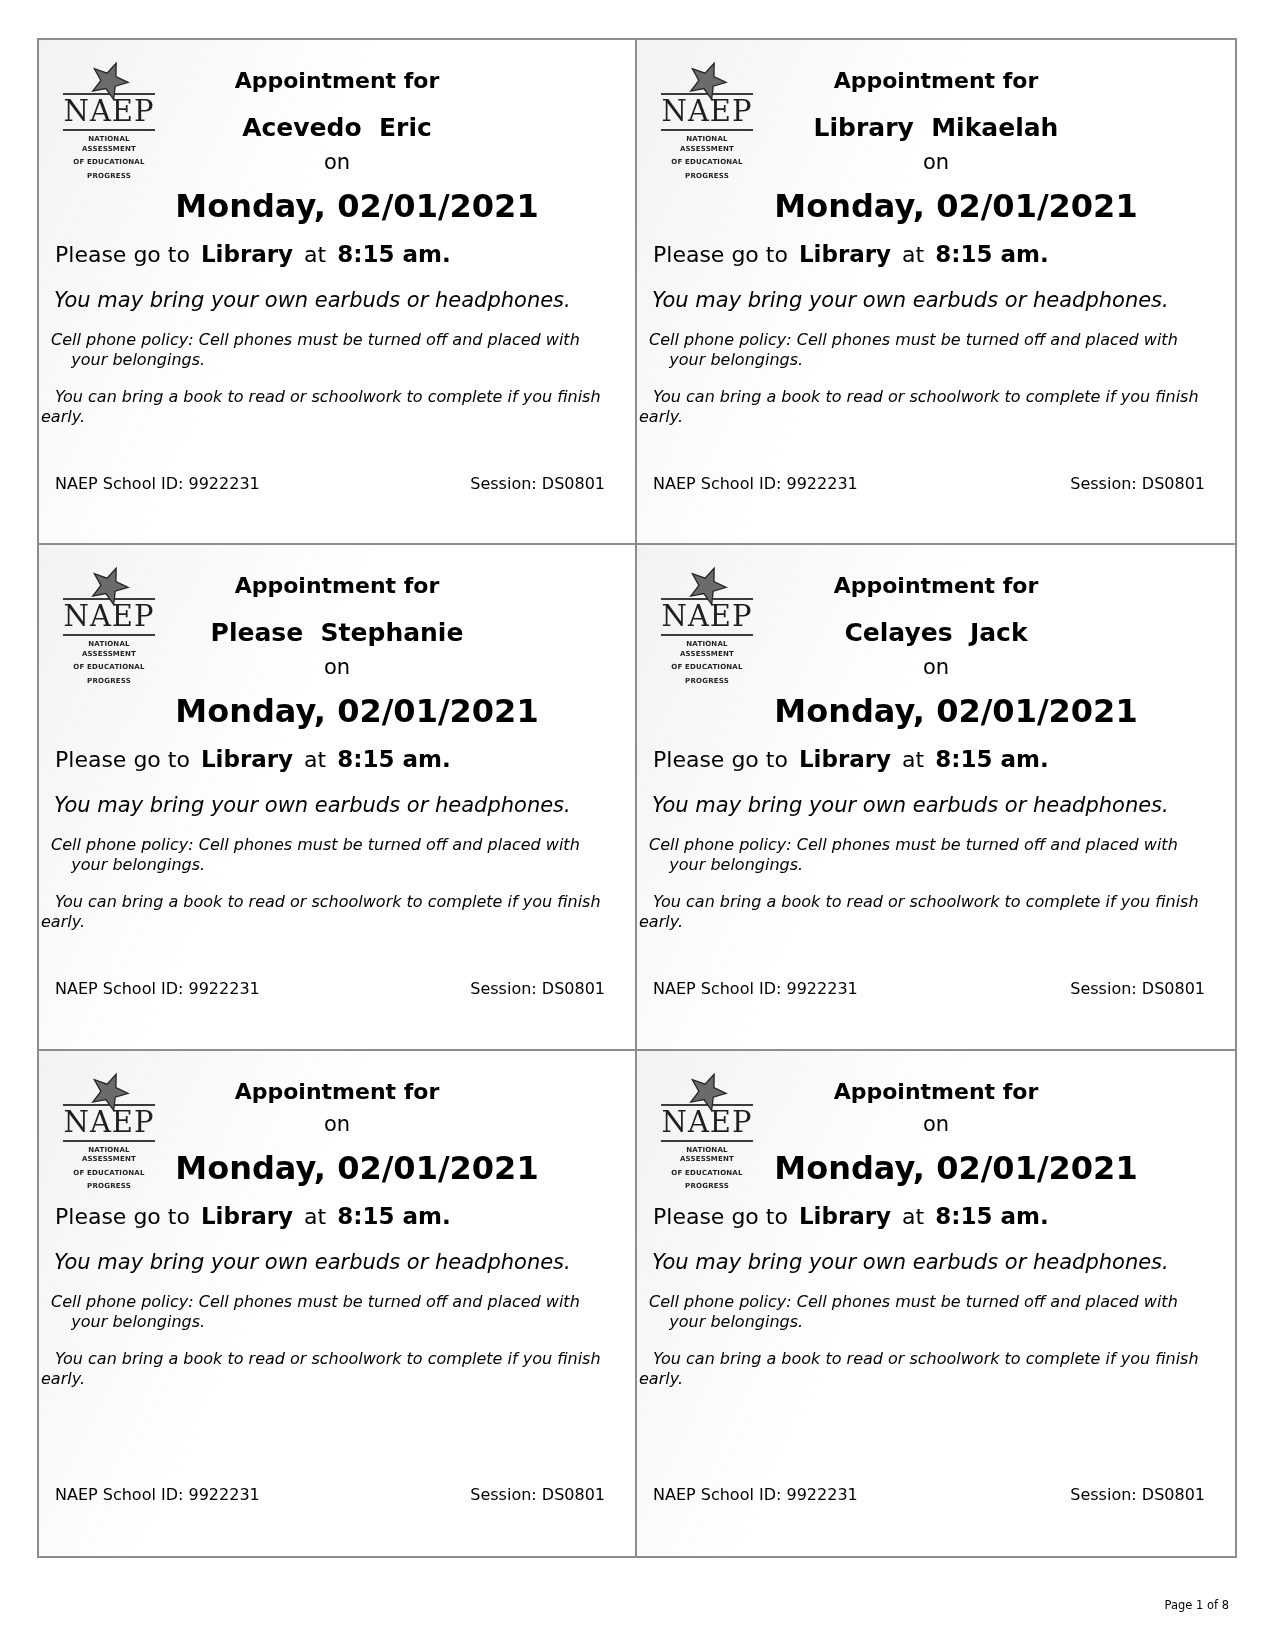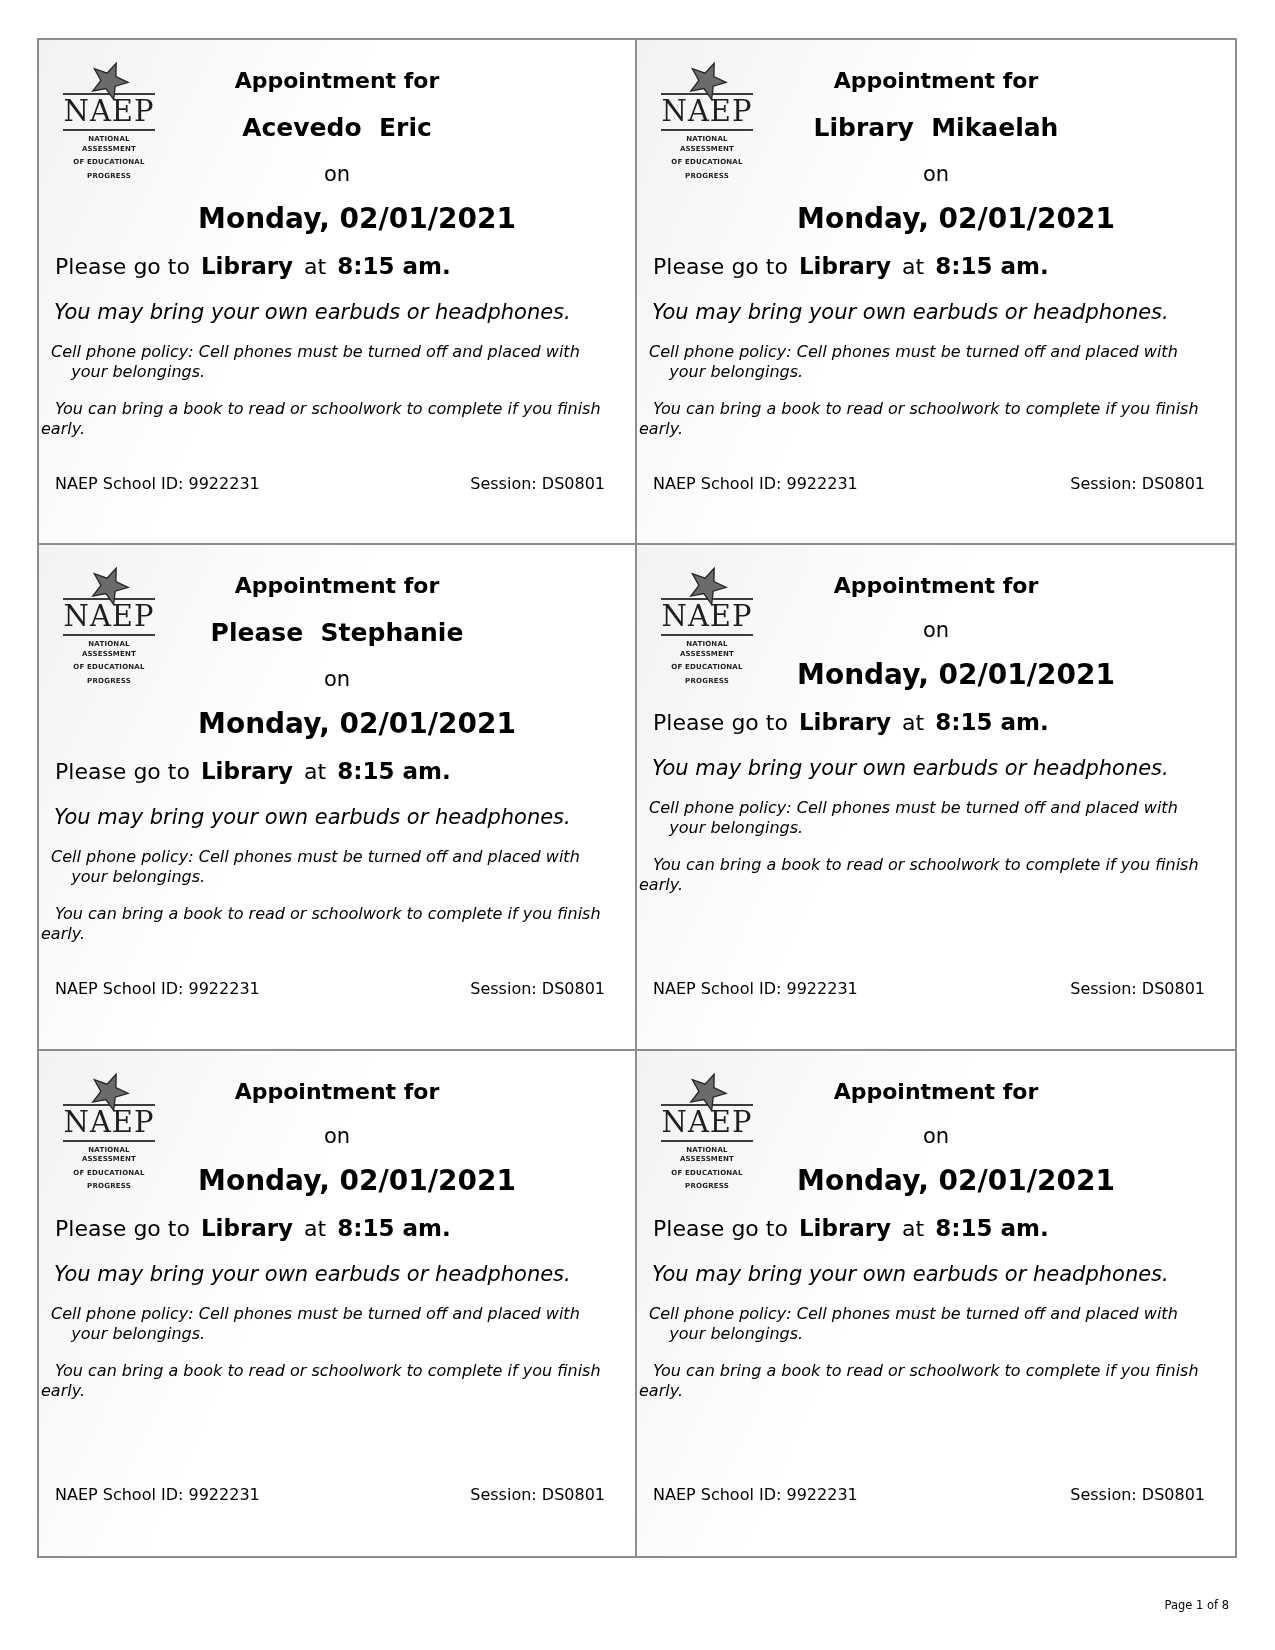--- a/index.html
+++ b/index.html
@@ -46,22 +46,22 @@
   .logo-sub {
     margin-top:4px;
     font-size:7px; font-weight:bold;
     line-height:9.5px; letter-spacing:0.2px;
     color:#1f1f1f;
   }
 
   
   .hdr  { margin:28px 0 0; text-align:center; font-size:22px; line-height:26px;font-weight:bold; }
   .name { margin:19px 0 0; text-align:center; font-size:25px; line-height:30px; font-weight:bold; white-space:pre-wrap; }
-  .on   { margin:19px 0 0; text-align:center; font-size:21px; line-height:25px; }
-  .date { margin:16px 0 0; text-align:center; font-size:28px; line-height:31px; font-weight:bold;padding-left:40px; }
+  .on   { margin:7px 0 0; text-align:center; font-size:21px; line-height:25px; }
+  .date { margin:16px 0 0; text-align:center; font-size:32px; line-height:31px; font-weight:bold;padding-left:40px; }
   .goto { margin:19px 0 0; padding-left:16px; font-size:22px; line-height:27px; }
   .goto b { font-size:23px; }
   .gap  { display:inline-block; width:11px; }
   .earbuds {
     margin:19px 0 0; padding-left:15px;
     font-size:21px; line-height:26px; font-style:italic;
   }
   .note { font-style:italic; font-size:16px; line-height:20px; white-space:pre-wrap; }
   .policy { margin:17px 0 0; padding-left:12px; }
   .book   { margin:17px 0 0; padding-left:2px; text-indent:14px; }
@@ -175,20 +175,21 @@
       <svg width="52" height="42" viewBox="0 0 54 44">
         <polygon points="27,2 32,15.12 46.02,15.82 35.08,24.63 38.76,38.18 27,30.5 15.24,38.18 18.92,24.63 7.98,15.82 22,15.12" fill="#6b6b6b" stroke="#262626" stroke-width="1.4" transform="rotate(22 27 22)"></polygon>
       </svg>
       <div class="logo-word">NAEP</div>
       <div class="logo-sub">NATIONAL ASSESSMENT</div>
       <div class="logo-sub">OF EDUCATIONAL</div>
       <div class="logo-sub">PROGRESS</div>
     </div>
 
     <div class="hdr">Appointment for</div>
+    <div class="name">Celayes  Jack</div>
     <div class="on">on</div>
     <div class="date">Monday, 02/01/2021</div>
 
     <div class="goto"><span>Please go to</span><span class="gap"></span><b>Library</b><span class="gap"></span><span>at</span><span class="gap"></span><b>8:15 am.</b></div>
 
     <div class="earbuds">You may bring your own earbuds or headphones.</div>
     <div class="note policy">Cell phone policy: Cell phones must be turned off and placed with
     your belongings.</div>
     <div class="note book">You can bring a book to read or schoolwork to complete if you finish
 early.</div>

